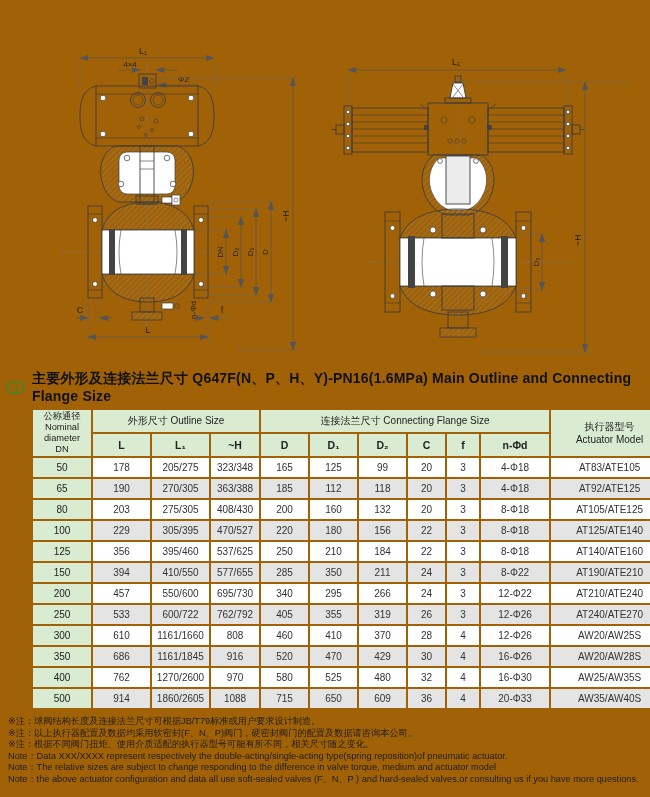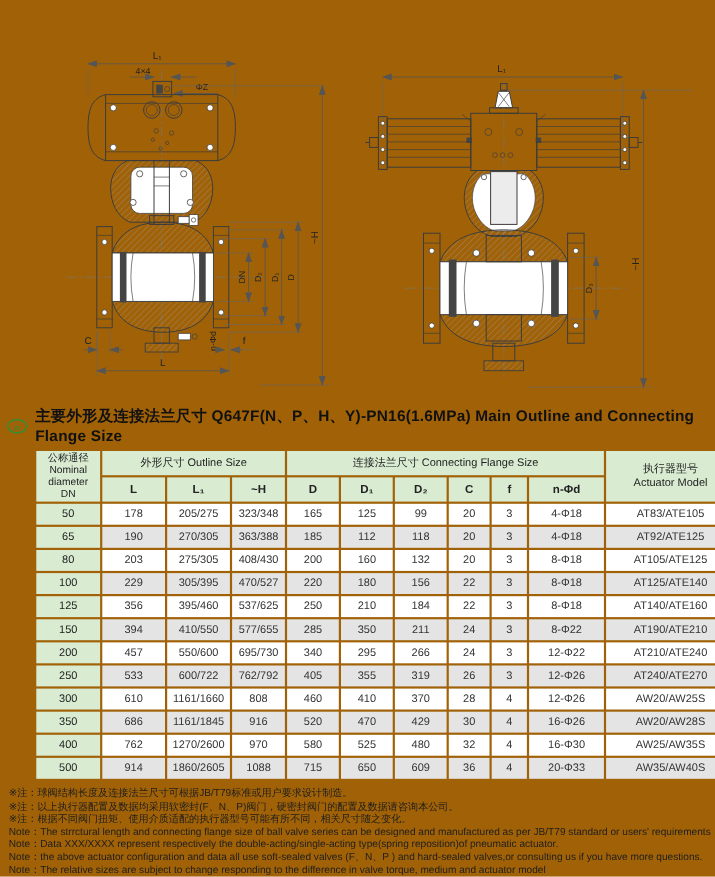--- a/index.html
+++ b/index.html
@@ -493,19 +493,18 @@
           <td>20-Φ33</td>
           <td>AW35/AW40S</td>
         </tr>
       </tbody>
   </table>
 
   <div class="notes">
       <div class="note-line">※注：球阀结构长度及连接法兰尺寸可根据JB/T79标准或用户要求设计制造。</div>
       <div class="note-line">※注：以上执行器配置及数据均采用软密封(F、N、P)阀门，硬密封阀门的配置及数据请咨询本公司。</div>
       <div class="note-line">※注：根据不同阀门扭矩、使用介质适配的执行器型号可能有所不同，相关尺寸随之变化。</div>
-      <div class="note-line">Note：The strrctural length and connecting flange size of ball valve series can be designed and manufactured as per JB/T79 standard or users' requirements</div>
       <div class="note-line">Note：Data XXX/XXXX   represent respectively the double-acting/single-acting type(spring reposition)of pneumatic actuator.</div>
+      <div class="note-line">Note：The relative sizes are subject to change responding to the difference in valve torque, medium and actuator model</div>
       <div class="note-line">Note：the above actuator  configuration and data  all use soft-sealed valves (F、N、P ) and  hard-sealed valves,or consulting us if you have more questions.</div>
-      <div class="note-line">Note：The relative sizes are subject to change responding to the difference in valve torque, medium and actuator model</div>
     </div>
 
 </div>
 
 </body></html>

